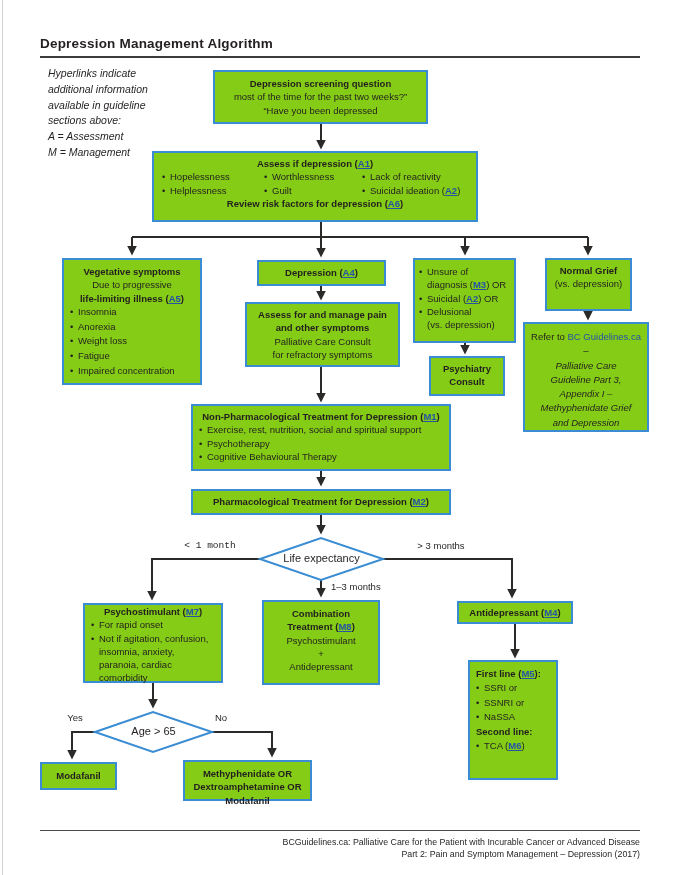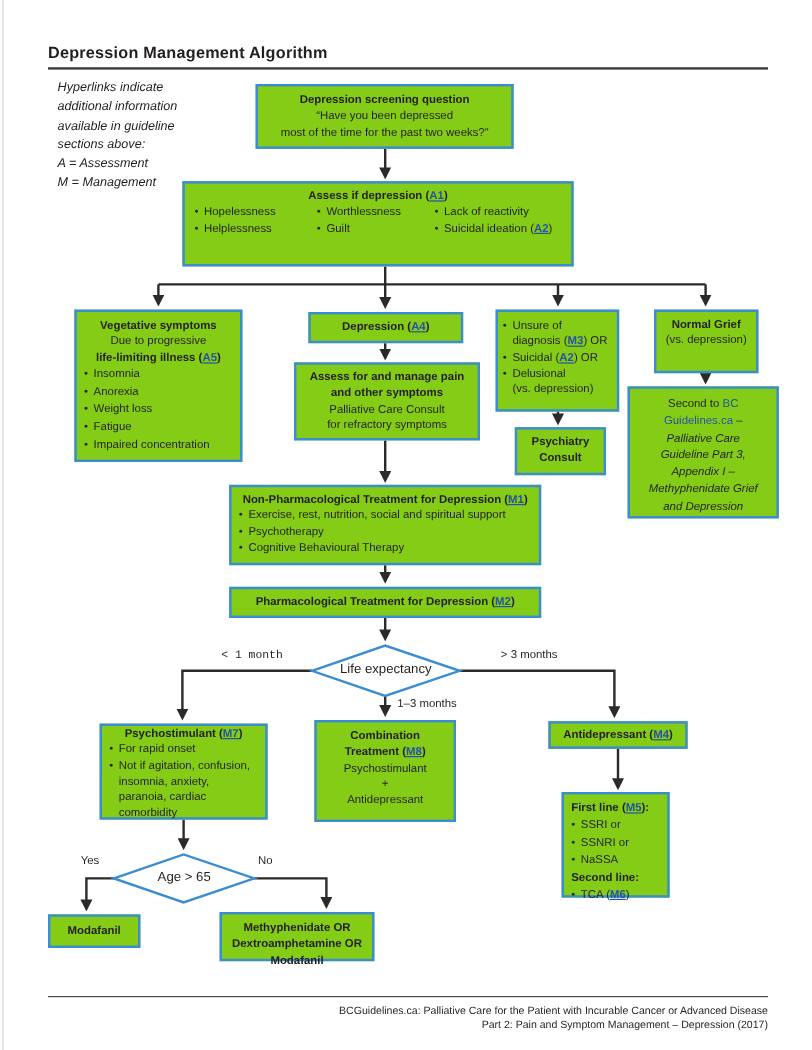--- a/index.html
+++ b/index.html
@@ -72,22 +72,22 @@
       <path d="M153,683 V706" marker-end="url(#ah)"></path>
       <path d="M95,732 H72 V757" marker-end="url(#ah)"></path>
       <path d="M212,732 H272 V755" marker-end="url(#ah)"></path>
     </g>
     <polygon points="260,559 321,538 383,559 321,580" fill="#ffffff" stroke="#3a8dd2" stroke-width="2"></polygon>
     <polygon points="95,732 153,712 212,732 153,752" fill="#ffffff" stroke="#3a8dd2" stroke-width="2"></polygon>
   </svg>
 
   <div class="box ctr" style="left:213px;top:70px;width:215px;height:54px;padding-top:5px;">
     <div class="b">Depression screening question</div>
+    <div>most of the time for the past two weeks?”</div>
     <div>“Have you been depressed</div>
-    <div>most of the time for the past two weeks?”</div>
   </div>
 
   <div class="box" style="left:152px;top:151px;width:326px;height:71px;padding-top:4px;">
     <div class="ctr b"><span>Assess if depression (</span><span class="lnk">A1</span><span>)</span></div>
     <div class="cols3">
       <div>
         <div class="bullet">
             <span class="dot">•</span>
             <span class="bt">Hopelessness</span>
           </div>
@@ -110,20 +110,21 @@
         <div class="bullet">
             <span class="dot">•</span>
             <span class="bt">Lack of reactivity</span>
           </div>
         <div class="bullet">
             <span class="dot">•</span>
             <span class="bt"><span>Suicidal ideation (</span><span class="lnk">A2</span><span>)</span></span>
           </div>
       </div>
     </div>
+    <div class="ctr b"><span>Review risk factors for depression (</span><span class="lnk">A6</span><span>)</span></div>
   </div>
 
   <div class="box" style="left:62px;top:258px;width:140px;height:127px;padding:5px 6px;">
     <div class="ctr b">Vegetative symptoms</div>
     <div class="ctr">Due to progressive</div>
     <div class="ctr b"><span>life-limiting illness (</span><span class="lnk">A5</span><span>)</span></div>
     <div style="line-height:1.55;">
       <div class="bullet">
           <span class="dot">•</span>
           <span class="bt">Insomnia</span>
@@ -179,21 +180,21 @@
     <div>Psychiatry</div>
     <div>Consult</div>
   </div>
 
   <div class="box ctr" style="left:545px;top:258px;width:87px;height:53px;padding-top:4px;">
     <div class="b">Normal Grief</div>
     <div>(vs. depression)</div>
   </div>
 
   <div class="box ctr" style="left:523px;top:322px;width:126px;height:110px;padding:6px 3px;line-height:1.5;">
-    <div><span>Second to </span><span class="blue">BC Guidelines.ca</span><span> –</span></div>
+    <div><span>Refer to </span><span class="blue">BC Guidelines.ca</span><span> –</span></div>
     <div class="i">Palliative Care</div>
     <div class="i">Guideline Part 3,</div>
     <div class="i">Appendix I –</div>
     <div class="i">Methyphenidate Grief</div>
     <div class="i">and Depression</div>
   </div>
 
   <div class="box" style="left:191px;top:404px;width:260px;height:67px;padding:4px 6px;">
     <div class="ctr b"><span>Non-Pharmacological Treatment for Depression (</span><span class="lnk">M1</span><span>)</span></div>
     <div class="bullet">
@@ -240,21 +241,21 @@
     <div>+</div>
     <div>Antidepressant</div>
   </div>
 
   <div class="box flexc b" style="left:457px;top:601px;width:116px;height:23px;">
     <span>Antidepressant (</span>
       <span class="lnk">M4</span>
       <span>)</span>
   </div>
 
-  <div class="box" style="left:468px;top:660px;width:90px;height:88px;padding:5px 6px;line-height:1.52;">
+  <div class="box" style="left:468px;top:660px;width:90px;height:120px;padding:5px 6px;line-height:1.52;">
     <div class="b"><span>First line (</span><span class="lnk">M5</span><span>):</span></div>
     <div class="bullet">
         <span class="dot">•</span>
         <span class="bt">SSRI or</span>
       </div>
     <div class="bullet">
         <span class="dot">•</span>
         <span class="bt">SSNRI or</span>
       </div>
     <div class="bullet">

